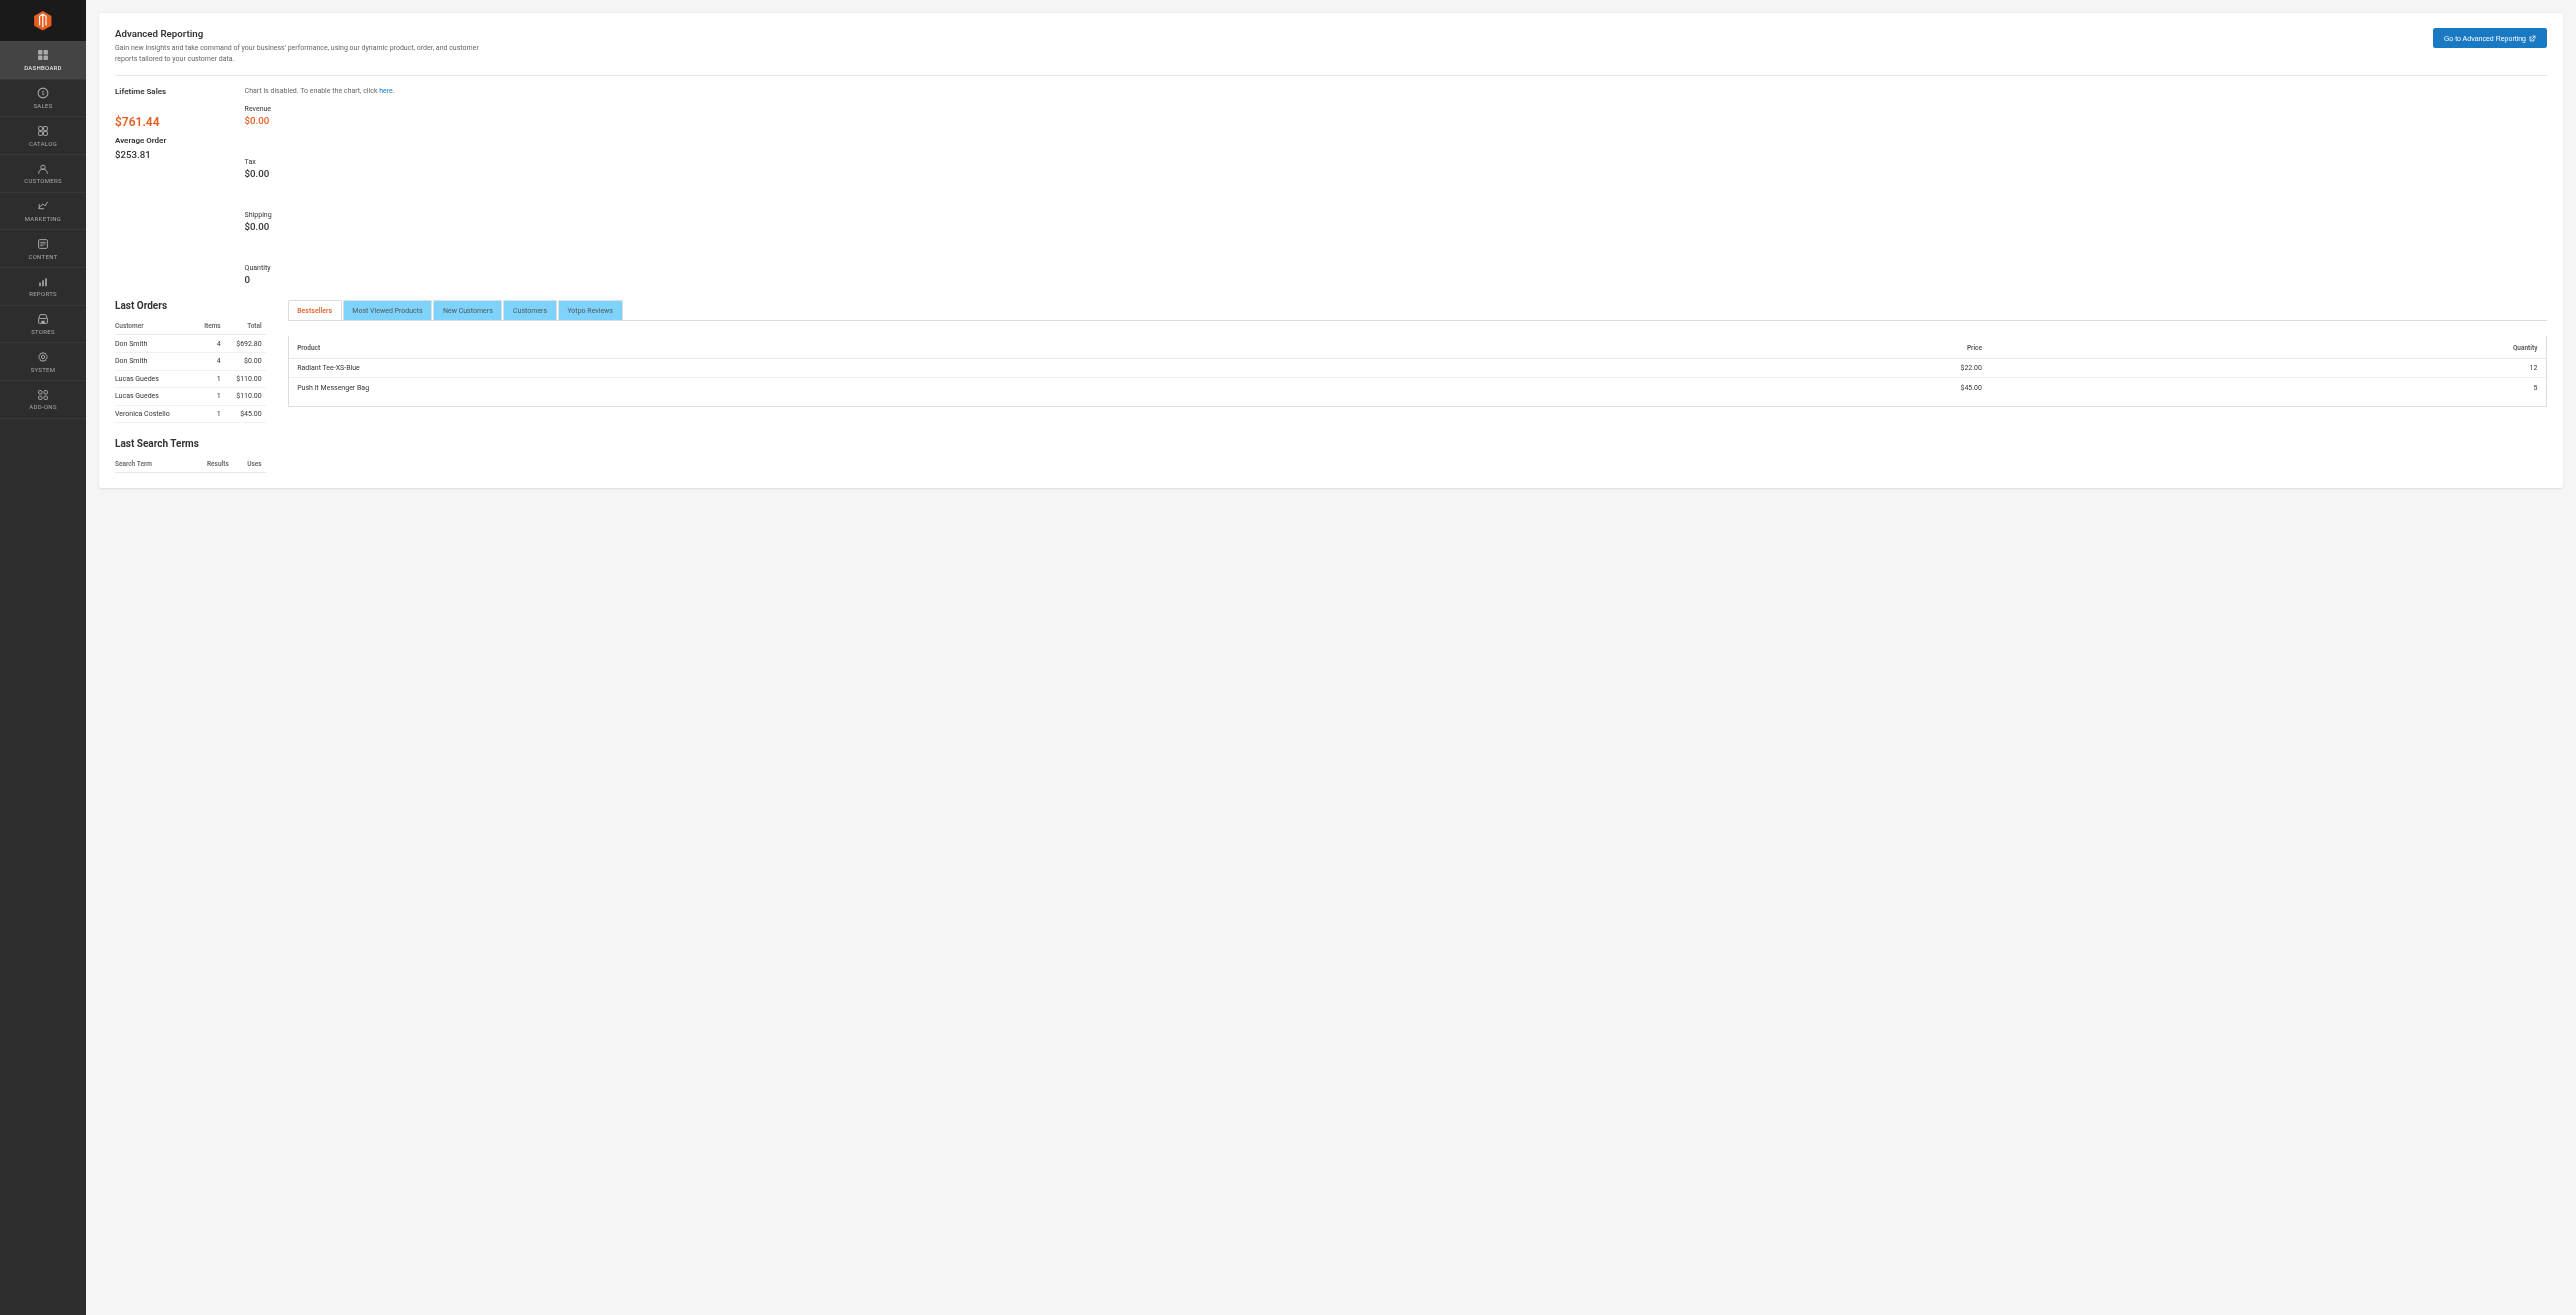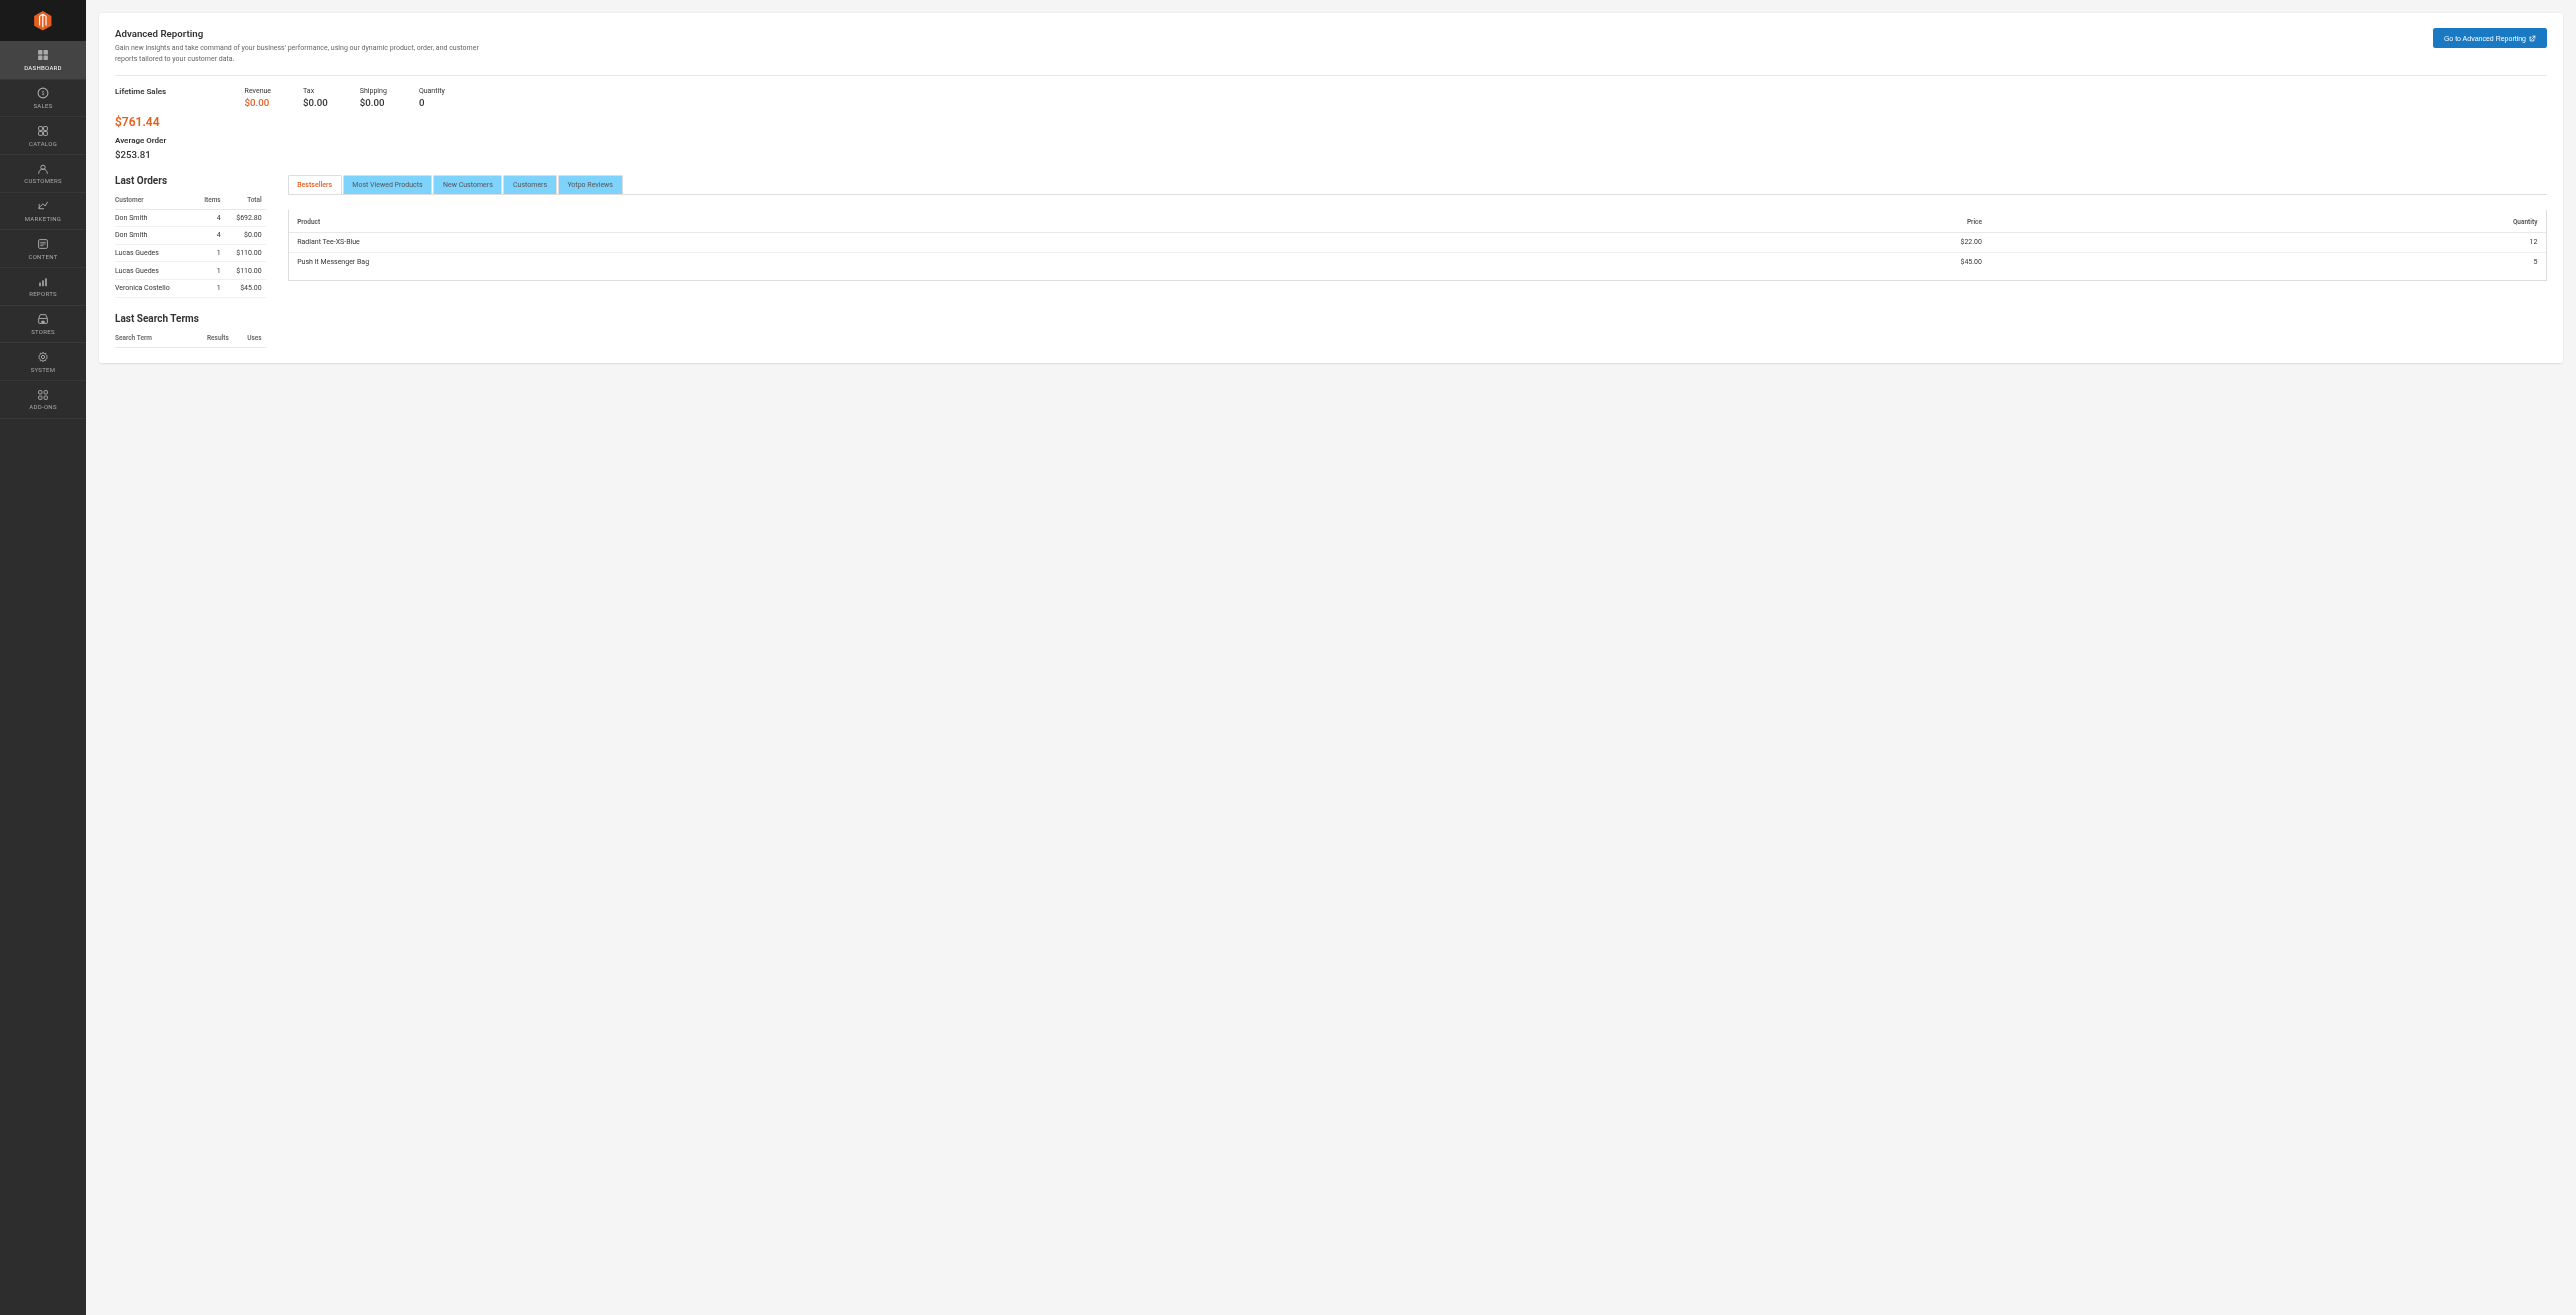--- a/index.html
+++ b/index.html
@@ -172,20 +172,21 @@
     }
 
     .chart-disabled-msg a {
       color: #1979c3;
       text-decoration: none;
     }
 
     .metrics-row {
       display: flex;
       gap: 32px;
+      flex-direction: column;
     }
 
     .metric-item label {
       display: block;
       font-size: 7px;
       color: #333;
       margin-bottom: 2.2px;
     }
 
     .metric-value {
@@ -447,20 +448,23 @@
         <div class="lifetime-stats">
           <h3>Lifetime Sales</h3>
           <div class="lifetime-value">$761.44</div>
           <div class="avg-order">
             <h3>Average Order</h3>
             <div class="avg-order-value">$253.81</div>
           </div>
         </div>
 
         <div class="chart-section">
+          <div class="chart-disabled-msg">
+            <span>Chart is disabled. To enable the chart, click </span><a href="#">here</a>.
+          </div>
           <div class="metrics-row">
             <div class="metric-item">
               <label>Revenue</label>
               <div class="metric-value orange">$0.00</div>
             </div>
             <div class="metric-item">
               <label>Tax</label>
               <div class="metric-value">$0.00</div>
             </div>
             <div class="metric-item">

